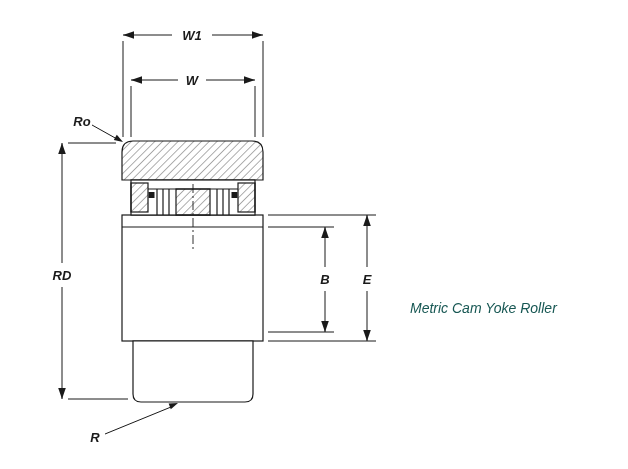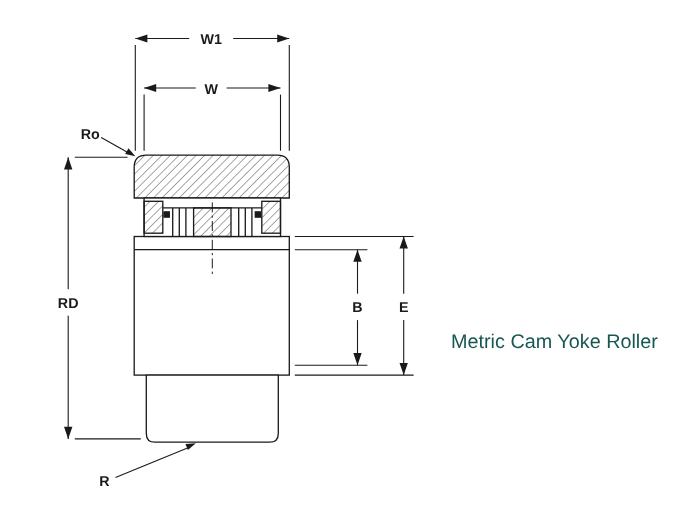--- a/index.html
+++ b/index.html
@@ -11,40 +11,41 @@
     width: 628px;
     height: 469px;
     position: relative;
     overflow: hidden;
     font-family: "Liberation Sans", sans-serif;
   }
   .canvas {
     position: absolute;
     inset: 0;
     background: #ffffff;
+    font-style: italic;
   }
   .canvas svg {
     position: absolute;
     top: 0;
     left: 0;
     display: block;
   }
   .dim-label {
     font-family: "Liberation Sans", sans-serif;
     font-size: 13px;
     font-weight: bold;
     fill: #1a1a1a;
     stroke: none;
   }
   .caption {
     position: absolute;
     left: 410px;
     top: 299px;
     width: 215px;
-    font-size: 18px;
+    font-size: 14px;
     line-height: 1.3;
     color: #175753;
   }
 </style>
 </head>
 <body>
 
 <div class="canvas">
 
   <svg width="628" height="469" viewBox="0 0 628 469">

